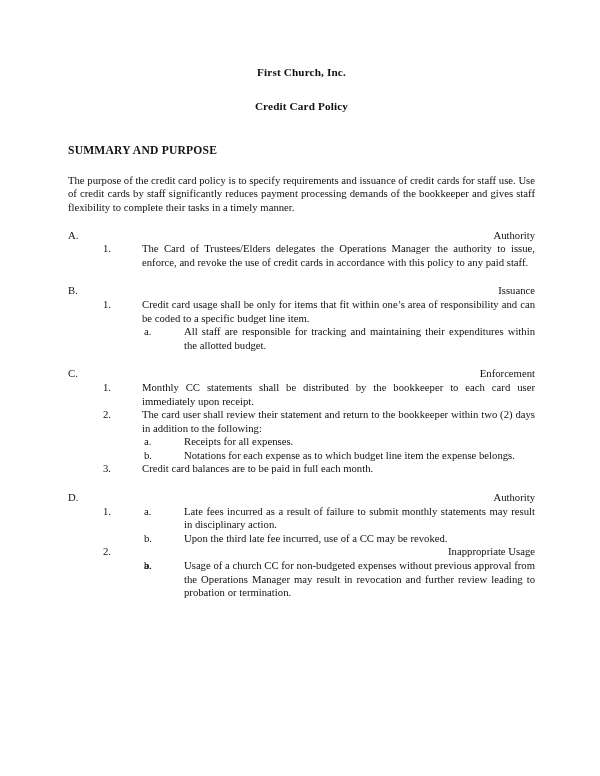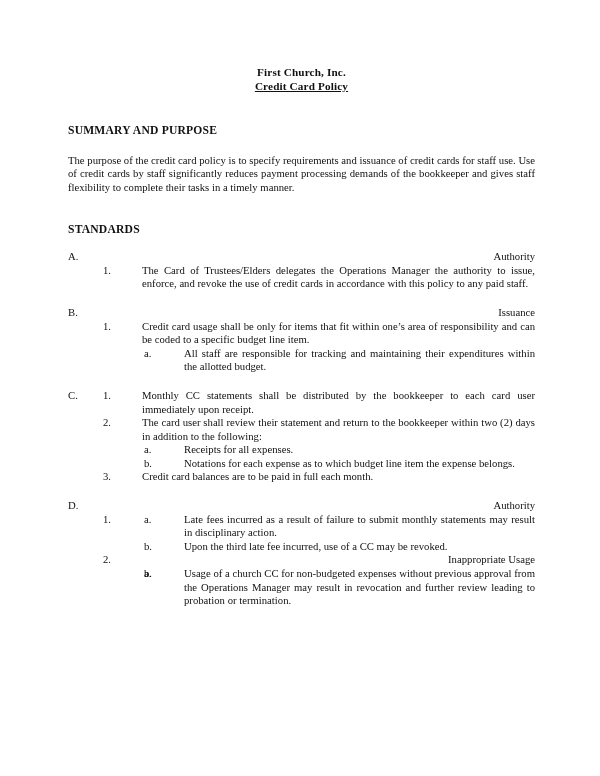--- a/index.html
+++ b/index.html
@@ -30,21 +30,21 @@
     width: 467px;
   }
   .doc-title {
     text-align: center;
     font-weight: bold;
     font-size: 11.2px;
     line-height: 13.6px;
     letter-spacing: 0.15px;
   }
   .doc-title.first { margin-top: 4px; }
-  .doc-title.second { margin-top: 0; text-decoration: underline; }
+  .doc-title.second { margin-top: 20px; }
 
   .section-head {
     font-size: 11.6px;
     line-height: 13.6px;
     letter-spacing: 0.2px;
     font-weight: bold;
   }
   .head-summary { margin-top: 31px; }
   .head-standards { margin-top: 28px; }
 
@@ -117,21 +117,20 @@
 <div class="page">
   <div class="content">
 
     <div class="doc-title first">First Church, Inc.</div>
     <div class="doc-title second">Credit Card Policy</div>
 
     <div class="section-head head-summary">SUMMARY AND PURPOSE</div>
 
     <div class="para">The purpose of the credit card policy is to specify requirements and issuance of credit cards for staff use. Use of credit cards by staff significantly reduces payment processing demands of the bookkeeper and gives staff flexibility to complete their tasks in a timely manner.</div>
 
-    <div class="section-head head-standards">STANDARDS</div>
 
     <ol class="lvl-a" id="outline-root">
         <li class="heading-item">
           <span class="marker">A.</span>
           <span class="txt">Authority</span>
           <ol class="lvl-1 sub-wrap">
             <li>
               <span class="marker">1.</span>
               <span class="txt">The Card of Trustees/Elders delegates the Operations Manager the authority to issue, enforce, and revoke the use of credit cards in accordance with this policy to any paid staff.</span>
             </li>
@@ -148,20 +147,21 @@
                 <li>
                   <span class="marker">a.</span>
                   <span class="txt">All staff are responsible for tracking and maintaining their expenditures within the allotted budget.</span>
                 </li>
               </ol>
             </li>
           </ol>
         </li>
         <li class="heading-item">
           <span class="marker">C.</span>
+          <span class="txt">Enforcement</span>
           <ol class="lvl-1 sub-wrap">
             <li>
               <span class="marker">1.</span>
               <span class="txt">Monthly CC statements shall be distributed by the bookkeeper to each card user immediately upon receipt.</span>
             </li>
             <li>
               <span class="marker">2.</span>
               <span class="txt">The card user shall review their statement and return to the bookkeeper within two (2) days in addition to the following:</span>
               <ol class="lvl-i sub-wrap">
                 <li>

